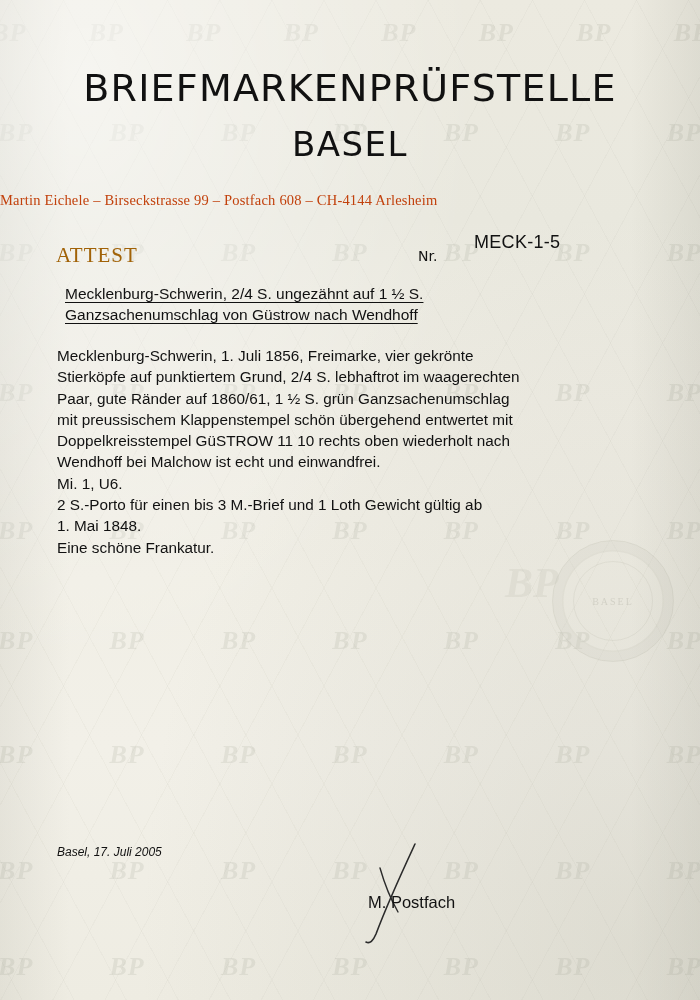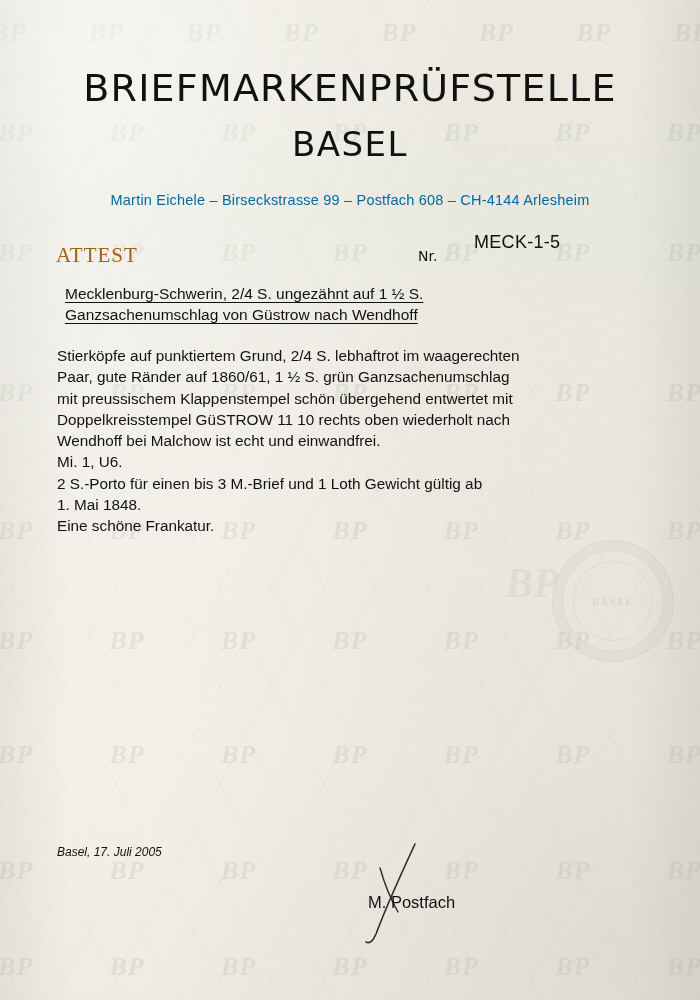--- a/index.html
+++ b/index.html
@@ -128,25 +128,24 @@
     font-weight: 400;
     letter-spacing: 1.5px;
     color: #111;
     font-family: "DejaVu Sans", sans-serif;
   }
   .address {
     position: absolute;
     top: 192px;
     left: 0;
     right: 0;
-    text-align: center;
     font-size: 14.5px;
     letter-spacing: 0.2px;
-    color: #0369a1;
-    font-family: Liberation Sans, sans-serif;
+    color: #c2410c;
+    font-family: Liberation Serif, serif;
   }
 
   
   .attest-label {
     position: absolute;
     top: 243px;
     left: 56px;
     font-size: 21px;
     letter-spacing: 1px;
     color: #a16207;
@@ -337,20 +336,21 @@
     <div class="attest-label">ATTEST</div>
     <div class="nr-label">Nr.</div>
     <div class="nr-value">MECK-1-5</div>
 
     <div class="subject">
       <span>Mecklenburg-Schwerin, 2/4 S. ungezähnt auf 1 ½ S.</span>
       <span>Ganzsachenumschlag von Güstrow nach Wendhoff</span>
     </div>
 
     <div class="body-text">
+      <p>Mecklenburg-Schwerin, 1. Juli 1856, Freimarke, vier gekrönte</p>
       <p>Stierköpfe auf punktiertem Grund, 2/4 S. lebhaftrot im waagerechten</p>
       <p>Paar, gute Ränder auf 1860/61, 1 ½ S. grün Ganzsachenumschlag</p>
       <p>mit preussischem Klappenstempel schön übergehend entwertet mit</p>
       <p>Doppelkreisstempel GüSTROW 11 10 rechts oben wiederholt nach</p>
       <p>Wendhoff bei Malchow ist echt und einwandfrei.</p>
       <p>Mi. 1, U6.</p>
       <p>2 S.-Porto für einen bis 3 M.-Brief und 1 Loth Gewicht gültig ab</p>
       <p>1. Mai 1848.</p>
       <p>Eine schöne Frankatur.</p>
     </div>

